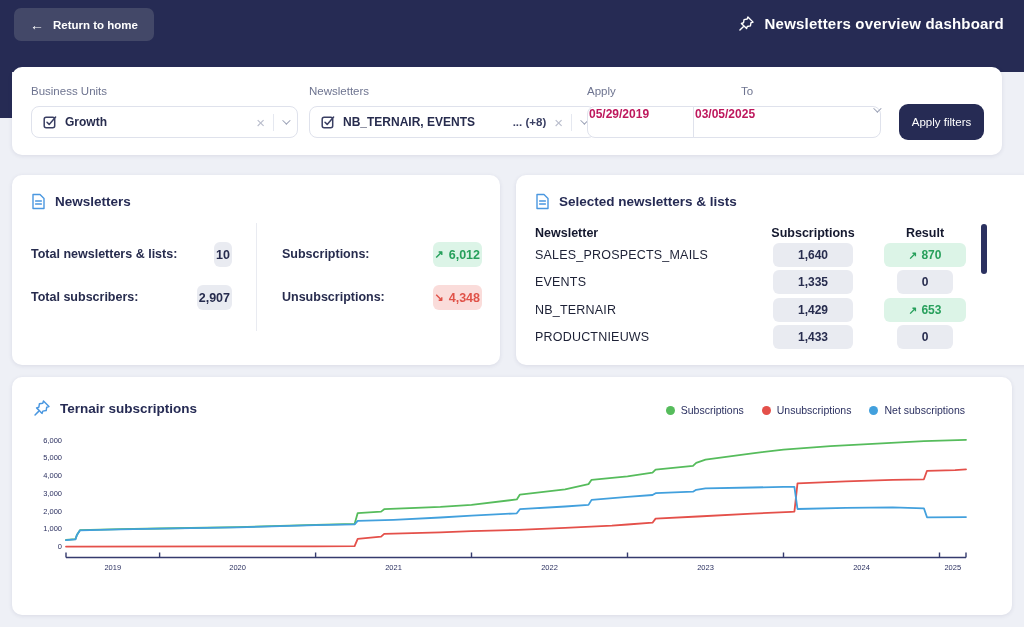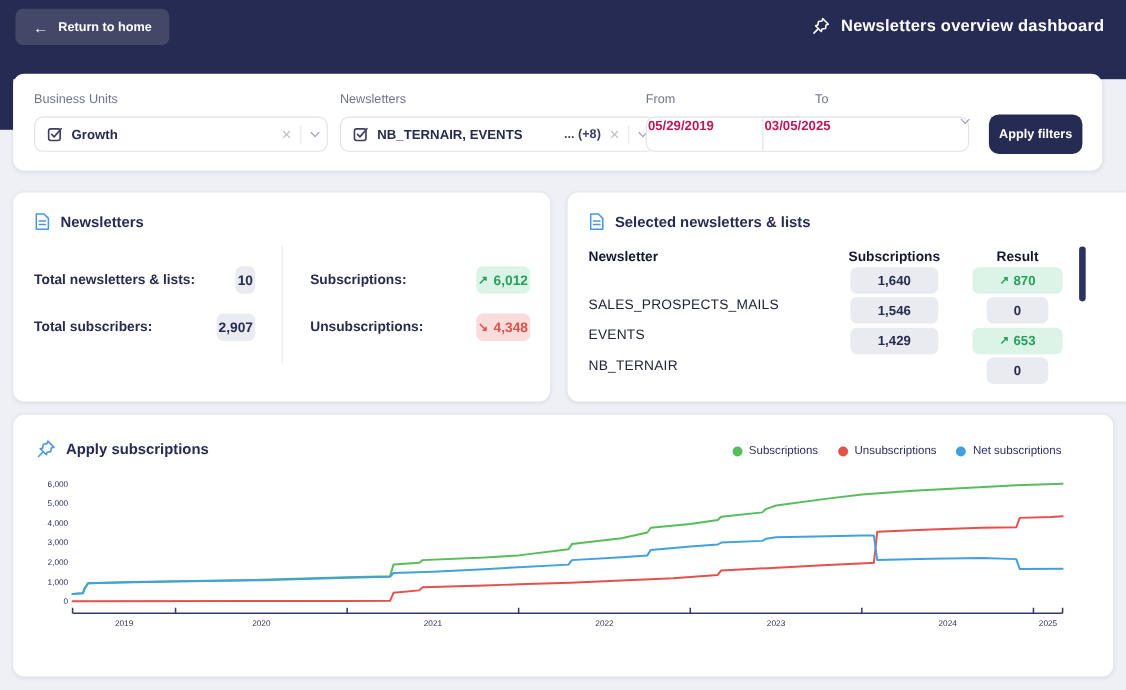--- a/index.html
+++ b/index.html
@@ -51,21 +51,21 @@
   .date-box {
     position:absolute; top:39px; height:32px; border:1px solid #dfe2ec; background:#fff;
     display:flex; align-items:flex-start; justify-content:space-between; padding:0 1px; cursor:pointer;
     font-size:12px; font-weight:bold; color:#be185d;
   }
   .date-from { left:575px; width:140px; border-radius:8px 0 0 8px; }
   .date-to   { left:682px; width:188px; border-radius:0 8px 8px 0; margin-left:-1px; }
   .apply-btn {
     position:absolute; left:887px; top:37px; width:85px; height:36px;
     background:#262b54; color:#fff; border:none; border-radius:9px;
-    font-family:"Liberation Sans",sans-serif; font-size:11.5px; font-weight:bold; line-height:1.25; cursor:pointer;
+    font-family:"Liberation Sans",sans-serif; font-size:11.5px; font-weight:normal; line-height:1.25; cursor:pointer;
   }
   
   .card-head { position:absolute; left:19px; top:18px; display:flex; align-items:center; gap:9px; }
   .card-title { font-size:13.5px; font-weight:bold; color:#262b54; }
   
   .stat-label { position:absolute; font-size:12.5px; font-weight:bold; color:#272c4e; }
   .badge {
     position:absolute; height:25px; border-radius:6px; padding:0 2px;
     display:flex; align-items:center; gap:5px; font-size:12.5px; font-weight:bold;
   }
@@ -73,21 +73,21 @@
   .tone-positive { background:#dcf4e7; color:#27a05c; }
   .tone-negative { background:#fadcda; color:#e05248; }
   .badge .arr { font-size:11px; }
   .badge .arr:empty { display:none; }
   .col-divider { position:absolute; left:244px; top:48px; width:1px; height:108px; background:#e9ebf1; }
   
   .tbl-head { position:absolute; top:51px; font-size:12.5px; font-weight:bold; color:#14182e; }
   .th-name { left:19px; } .th-subs { left:237px; width:120px; text-align:center; } .th-result { left:359px; width:100px; text-align:center; }
   .tbl-viewport { position:absolute; left:0; top:66px; width:488px; height:111px; overflow:hidden; }
   .tbl-row { position:relative; height:27.5px; }
-  .td-name { position:absolute; left:19px; top:50%; transform:translateY(-50%); font-size:12.5px; color:#1d2136; letter-spacing:.2px;margin-top:22px; }
+  .td-name { position:absolute; left:19px; top:50%; transform:translateY(-50%); font-size:12.5px; color:#1d2136; letter-spacing:.2px; }
   .td-badge-wrap { position:absolute; width:120px; display:flex; justify-content:center; top:50%; transform:translateY(-50%); }
   .td-subs { left:237px; } .td-result { left:359px; width:100px; }
   .mini-badge { height:24px; border-radius:6px; padding:0 25px; display:flex; align-items:center; gap:4px; font-size:12px; font-weight:bold; }
   .mini-badge .arr { font-size:10.5px; } .mini-badge .arr:empty { display:none; }
   .scroll-thumb { position:absolute; left:465px; top:49px; width:6px; height:50px; border-radius:3px; background:#2b3160; cursor:grab; }
   
   .legend { position:absolute; top:27px; right:47px; display:flex; align-items:center; gap:18px; }
   .legend-item { display:flex; align-items:center; gap:6px; cursor:pointer; }
   .legend-dot { width:9px; height:9px; border-radius:50%; }
   .legend-label { font-size:10.5px; color:#2b3060; }
@@ -134,21 +134,21 @@
       <rect x="1.2" y="2.2" width="10.5" height="10.5" rx="2" fill="none" stroke="#3a3f63" stroke-width="1.5"></rect>
       <path d="M4 7.2l2.2 2.2L12.6 2" fill="none" stroke="#3a3f63" stroke-width="1.5" stroke-linecap="round" stroke-linejoin="round"></path>
     </svg>
     <span class="sel-text">NB_TERNAIR, EVENTS</span>
     <span class="sel-more">... (+8)</span>
     <span class="clear-x">×</span>
     <span class="v-div"></span>
     <span class="chev"></span>
   </div>
 
-  <span class="f-label lbl-from">From</span>
+  <span class="f-label lbl-from">Apply</span>
   <div class="date-box date-from">
     <span>05/29/2019</span>
     <span class="chev"></span>
   </div>
 
   <span class="f-label lbl-to">To</span>
   <div class="date-box date-to">
     <span>03/05/2025</span>
     <span class="chev"></span>
   </div>
@@ -221,21 +221,21 @@
             <span class="arr">↗</span>
             <span class="val">870</span>
           </span>
     </div>
   </div>
 
   <div class="tbl-row">
     <span class="td-name">EVENTS</span>
     <div class="td-badge-wrap td-subs">
       <span class="mini-badge tone-neutral">
-            <span class="val">1,546</span>
+            <span class="val">1,335</span>
           </span>
     </div>
     <div class="td-badge-wrap td-result">
       <span class="mini-badge tone-neutral">
             <span class="val">0</span>
           </span>
     </div>
   </div>
 
   <div class="tbl-row">
@@ -248,39 +248,44 @@
     <div class="td-badge-wrap td-result">
       <span class="mini-badge tone-positive">
             <span class="arr">↗</span>
             <span class="val">653</span>
           </span>
     </div>
   </div>
 
   <div class="tbl-row">
     <span class="td-name">PRODUCTNIEUWS</span>
+    <div class="td-badge-wrap td-subs">
+      <span class="mini-badge tone-neutral">
+            <span class="val">1,433</span>
+          </span>
+    </div>
     <div class="td-badge-wrap td-result">
       <span class="mini-badge tone-neutral">
             <span class="val">0</span>
           </span>
     </div>
   </div>
 </div>
   <div class="scroll-thumb"></div>
 </div>
 
 <div class="card chart-card">
   <div class="card-head" style="left:21px; top:22px;">
     <svg class="icon-pin" width="18" height="18" viewBox="0 0 16 16">
       <g fill="none" stroke="#4a97e0" stroke-width="1.3" stroke-linejoin="round" stroke-linecap="round">
         <path d="M9.3 1.8l4.9 4.9-2 .6-.5 3-3 .5-.6 2-4.9-4.9 2-.6.5-3 3-.5z"></path>
         <path d="M5 11L1.8 14.2"></path>
       </g>
     </svg>
-    <span class="card-title">Apply subscriptions</span>
+    <span class="card-title">Ternair subscriptions</span>
   </div>
 
   <div class="legend" id="legend">
   <div class="legend-item">
     <span class="legend-dot" style="background: rgb(86, 188, 92);"></span>
     <span class="legend-label">Subscriptions</span>
   </div>
 
   <div class="legend-item">
     <span class="legend-dot" style="background: rgb(228, 80, 74);"></span>

